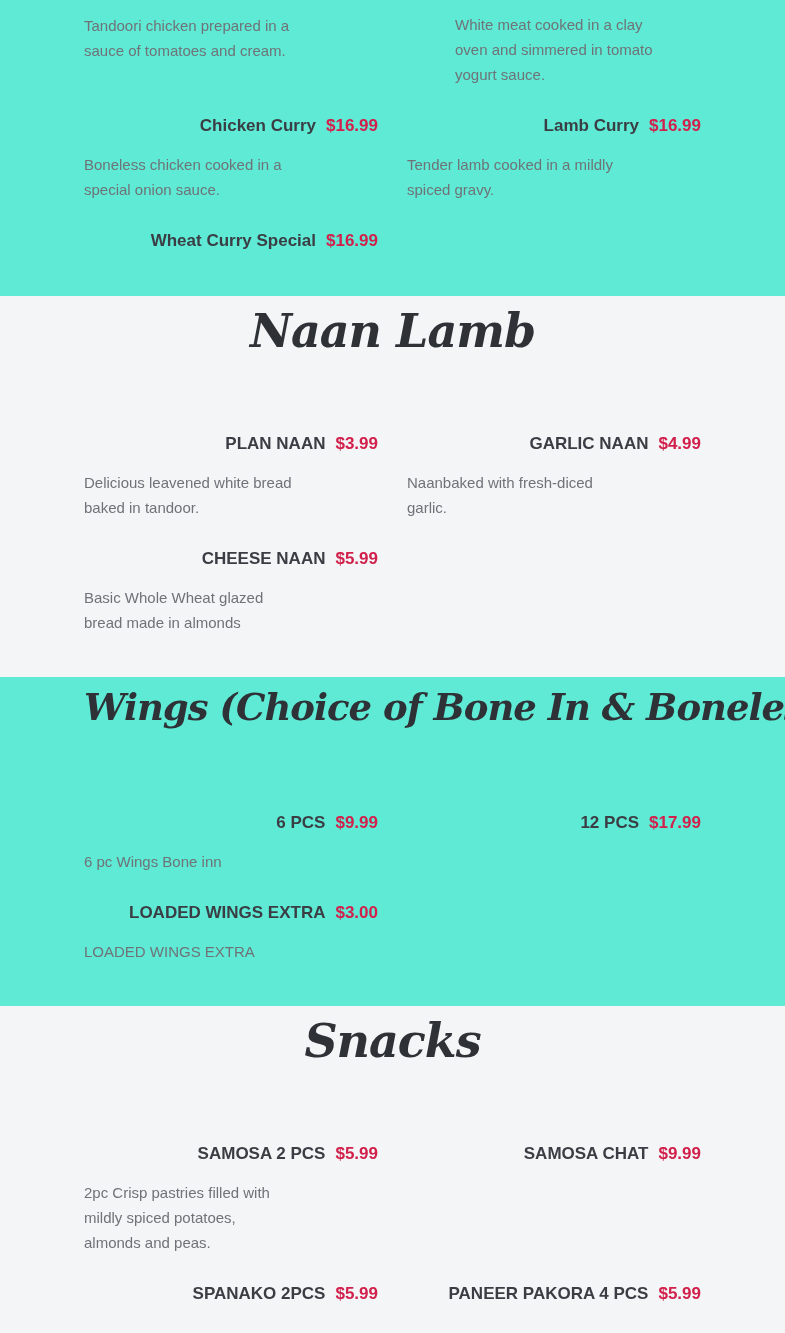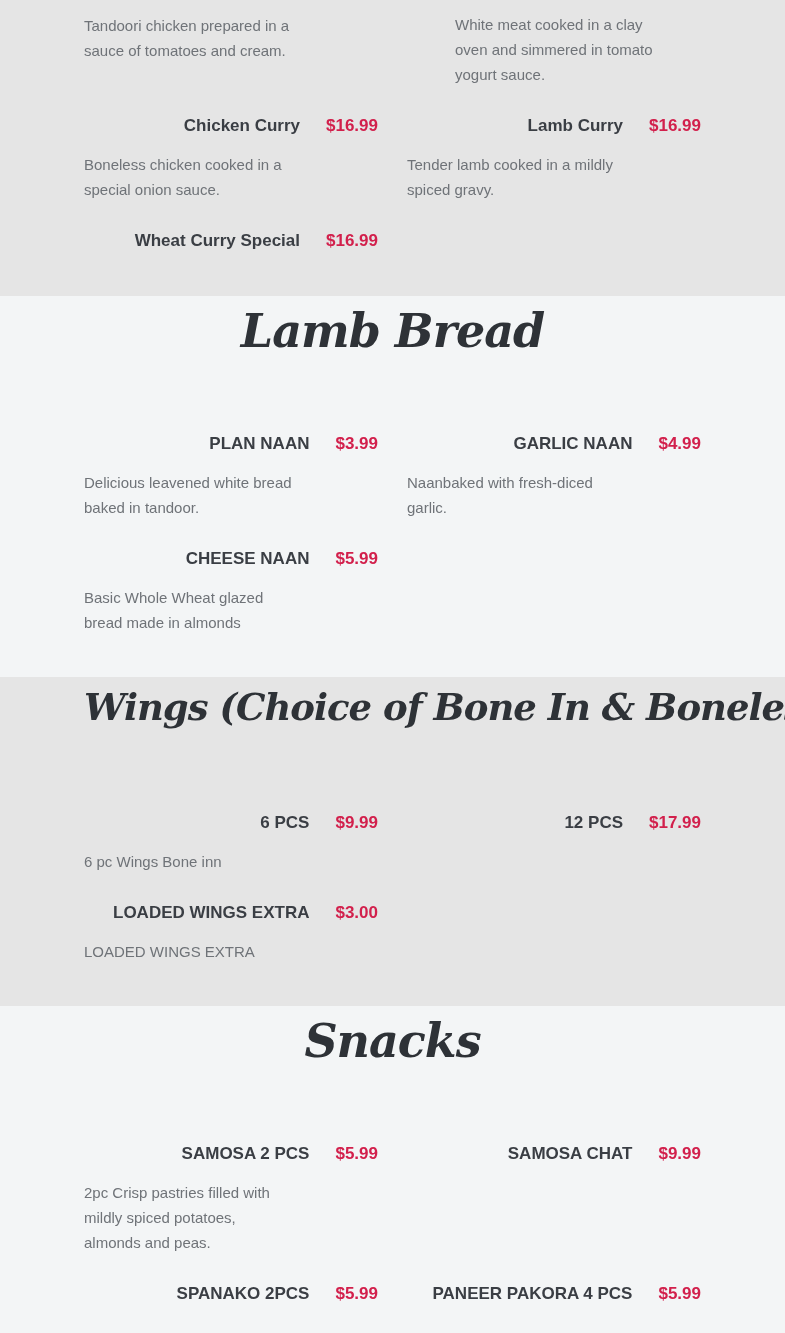--- a/index.html
+++ b/index.html
@@ -7,21 +7,21 @@
     padding: 0;
     background: #ffffff;
   }
   .page {
     width: 785px;
     height: 1333px;
     margin: 0 auto;
     overflow: hidden;
     display: flex;
     flex-direction: column;
-    background: #e5e5e5;
+    background: #5eead4;
     font-family: "Liberation Sans", sans-serif;
   }
   .menu-section {
     padding: 0 84px 42px 84px;
     box-sizing: border-box;
   }
   .menu-section.alt {
     background: #f3f5f6;
   }
   .menu-section.has-heading {
@@ -57,21 +57,21 @@
     justify-content: flex-end;
     align-items: baseline;
     font-size: 17px;
     font-weight: 700;
     line-height: 26px;
     color: #3a3e44;
   }
   .item-name { color: #3a3e44; }
   .item-price {
     color: #d2204c;
-    margin-left: 26px;
+    margin-left: 10px;
     white-space: nowrap;
   }
   .desc {
     margin: 13px 0 0 0;
     font-size: 15px;
     line-height: 25px;
     color: #6f7378;
     white-space: pre-line;
   }
   
@@ -133,21 +133,21 @@
         <div class="item-head">
           <span class="item-name">Wheat Curry Special</span>
           <span class="item-price">$16.99</span>
         </div>
       </div>
 
     </div>
   </section>
 
   <section class="menu-section alt has-heading">
-    <h2 class="section-heading">Lamb Bread</h2>
+    <h2 class="section-heading">Naan Lamb</h2>
     <div class="items">
 
       <div class="item">
         <div class="item-head">
           <span class="item-name">PLAN NAAN</span>
           <span class="item-price">$3.99</span>
         </div>
         <p class="desc">Delicious leavened white bread
 baked in tandoor.</p>
       </div>

